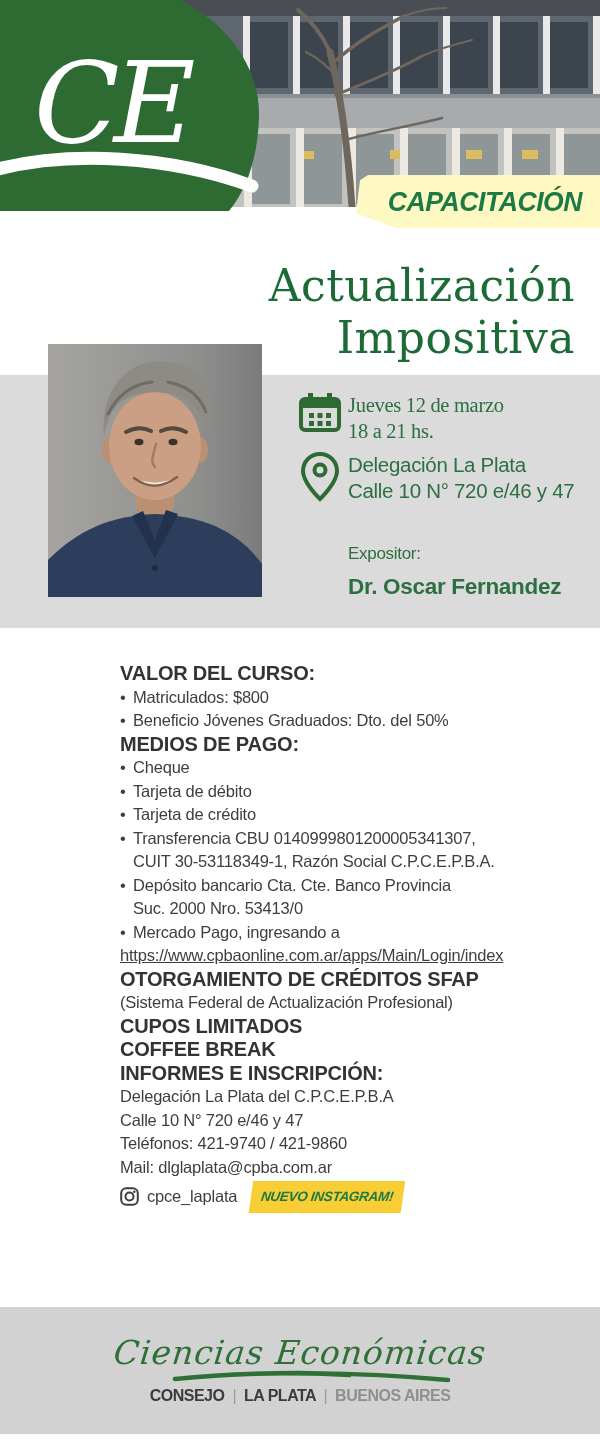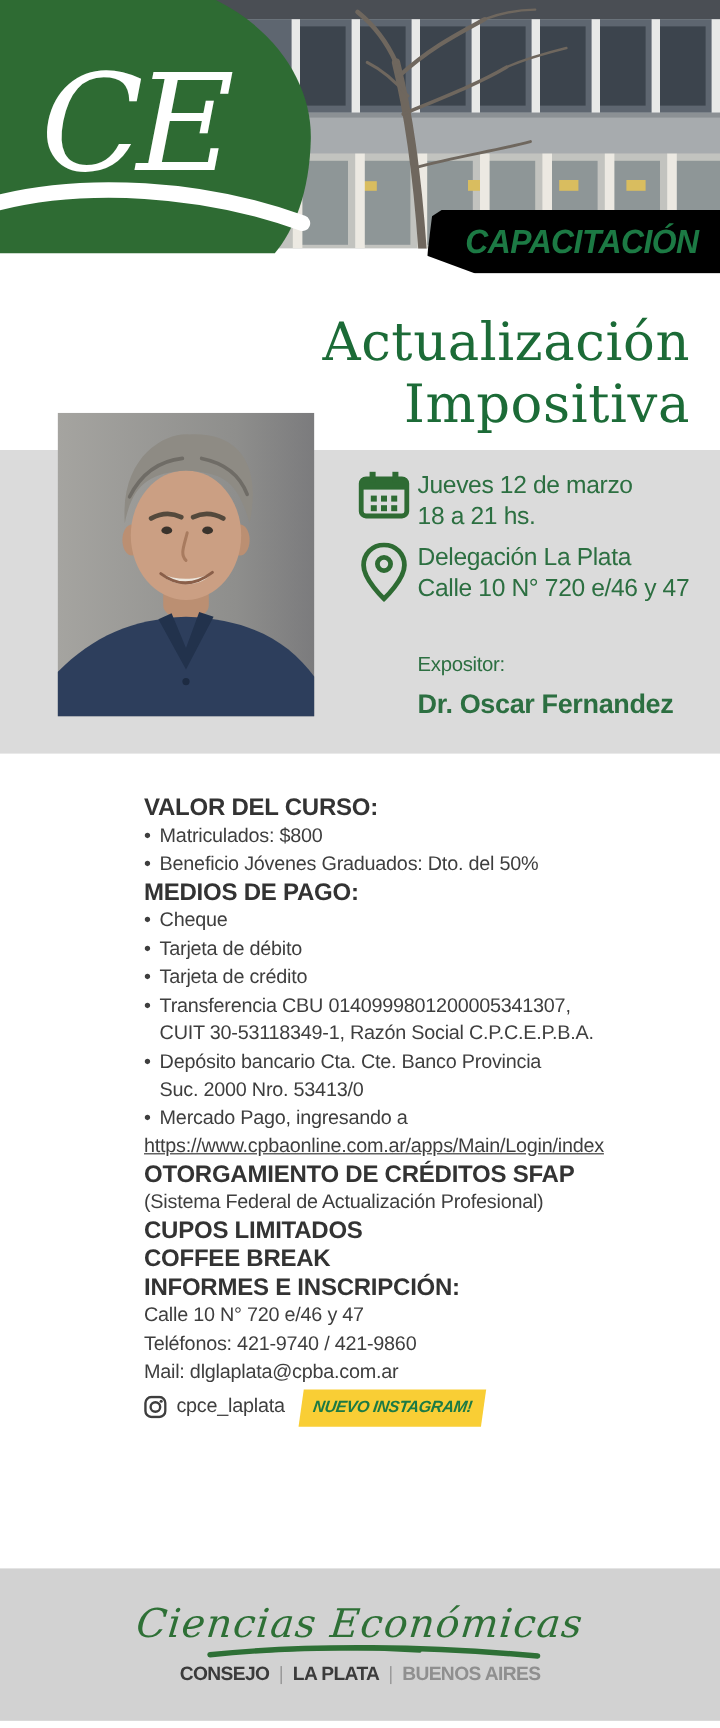--- a/index.html
+++ b/index.html
@@ -3,37 +3,37 @@
 <meta charset="utf-8">
 <style>
   html,body{margin:0;padding:0;background:#ffffff;}
   .page{position:relative;width:600px;height:1440px;background:#ffffff;overflow:hidden;
         font-family:"Liberation Sans",sans-serif;}
 
   
   .hero{position:absolute;left:0;top:0;width:522px;height:230px;}
   .hero svg.bld{position:absolute;left:0;top:0;}
   .logo-svg{position:absolute;left:0;top:0;}
-  .banner{position:absolute;left:356px;top:175px;width:244px;height:53px;background:#000000;
+  .banner{position:absolute;left:356px;top:175px;width:244px;height:53px;background:#fef9c3;
           clip-path:polygon(12px 0,100% 0,100% 100%,40px 100%,0 72%,4px 10%);
           display:flex;align-items:center;justify-content:center;}
   .banner span{display:inline-block;font-style:italic;font-weight:bold;font-size:28px;
           color:#1C7A44;letter-spacing:-0.5px;transform:scaleX(0.95);padding-left:14px;}
 
   
   .title{position:absolute;left:55px;top:260px;width:520px;margin:0;
          font-family:"DejaVu Serif",serif;font-weight:normal;font-size:44px;line-height:52px;
          color:#1C6B37;word-spacing:14px;letter-spacing:0.5px;text-align:right;}
 
   
   .panel{position:absolute;left:0;top:375px;width:600px;height:253px;background:#DBDBDB;}
   .portrait{position:absolute;left:48px;top:344px;width:214px;height:253px;}
   .ev-ico{position:absolute;}
   .ev-text{position:absolute;color:#2C6F41;font-size:20.5px;line-height:26px;letter-spacing:-0.3px;}
-  .ev-date{left:348px;top:392px;}
+  .ev-date{left:348px;top:392px;font-family:Liberation Serif, serif;}
   .ev-loc{left:348px;top:452px;}
   .ev-speaker{left:348px;top:541px;}
   .ev-speaker .lbl{font-size:17px;}
   .ev-speaker .name{font-size:22.5px;font-weight:bold;margin-top:7px;}
 
   
   .body-text{position:absolute;left:120px;top:662px;width:450px;color:#3E3E3E;
              font-size:16.5px;line-height:23.5px;letter-spacing:-0.2px;}
   .body-text h2{margin:0;font-size:20px;line-height:23.5px;font-weight:bold;color:#333333;
                 letter-spacing:-0.2px;}
@@ -223,20 +223,21 @@
     <div class="bl">Mercado Pago, ingresando a</div>
     <div class="plain"><a class="link">https://www.cpbaonline.com.ar/apps/Main/Login/index</a></div>
 
     <h2 class="gap-b">OTORGAMIENTO DE CRÉDITOS SFAP</h2>
     <div class="plain">(Sistema Federal de Actualización Profesional)</div>
 
     <h2 class="gap-a">CUPOS LIMITADOS</h2>
     <h2>COFFEE BREAK</h2>
 
     <h2 class="gap-d">INFORMES E INSCRIPCIÓN:</h2>
+    <div class="plain">Delegación La Plata del C.P.C.E.P.B.A</div>
     <div class="plain">Calle 10 N° 720 e/46 y 47</div>
     <div class="plain">Teléfonos: 421-9740 / 421-9860</div>
     <div class="plain">Mail: dlglaplata@cpba.com.ar</div>
 
     <div class="insta-row">
       <svg width="19" height="19" viewBox="0 0 19 19">
         <rect x="1.2" y="1.2" width="16.6" height="16.6" rx="5" fill="none" stroke="#3E3E3E" stroke-width="2"></rect>
         <circle cx="9.5" cy="9.5" r="4" fill="none" stroke="#3E3E3E" stroke-width="2"></circle>
         <circle cx="14.3" cy="4.7" r="1.3" fill="#3E3E3E"></circle>
       </svg>

